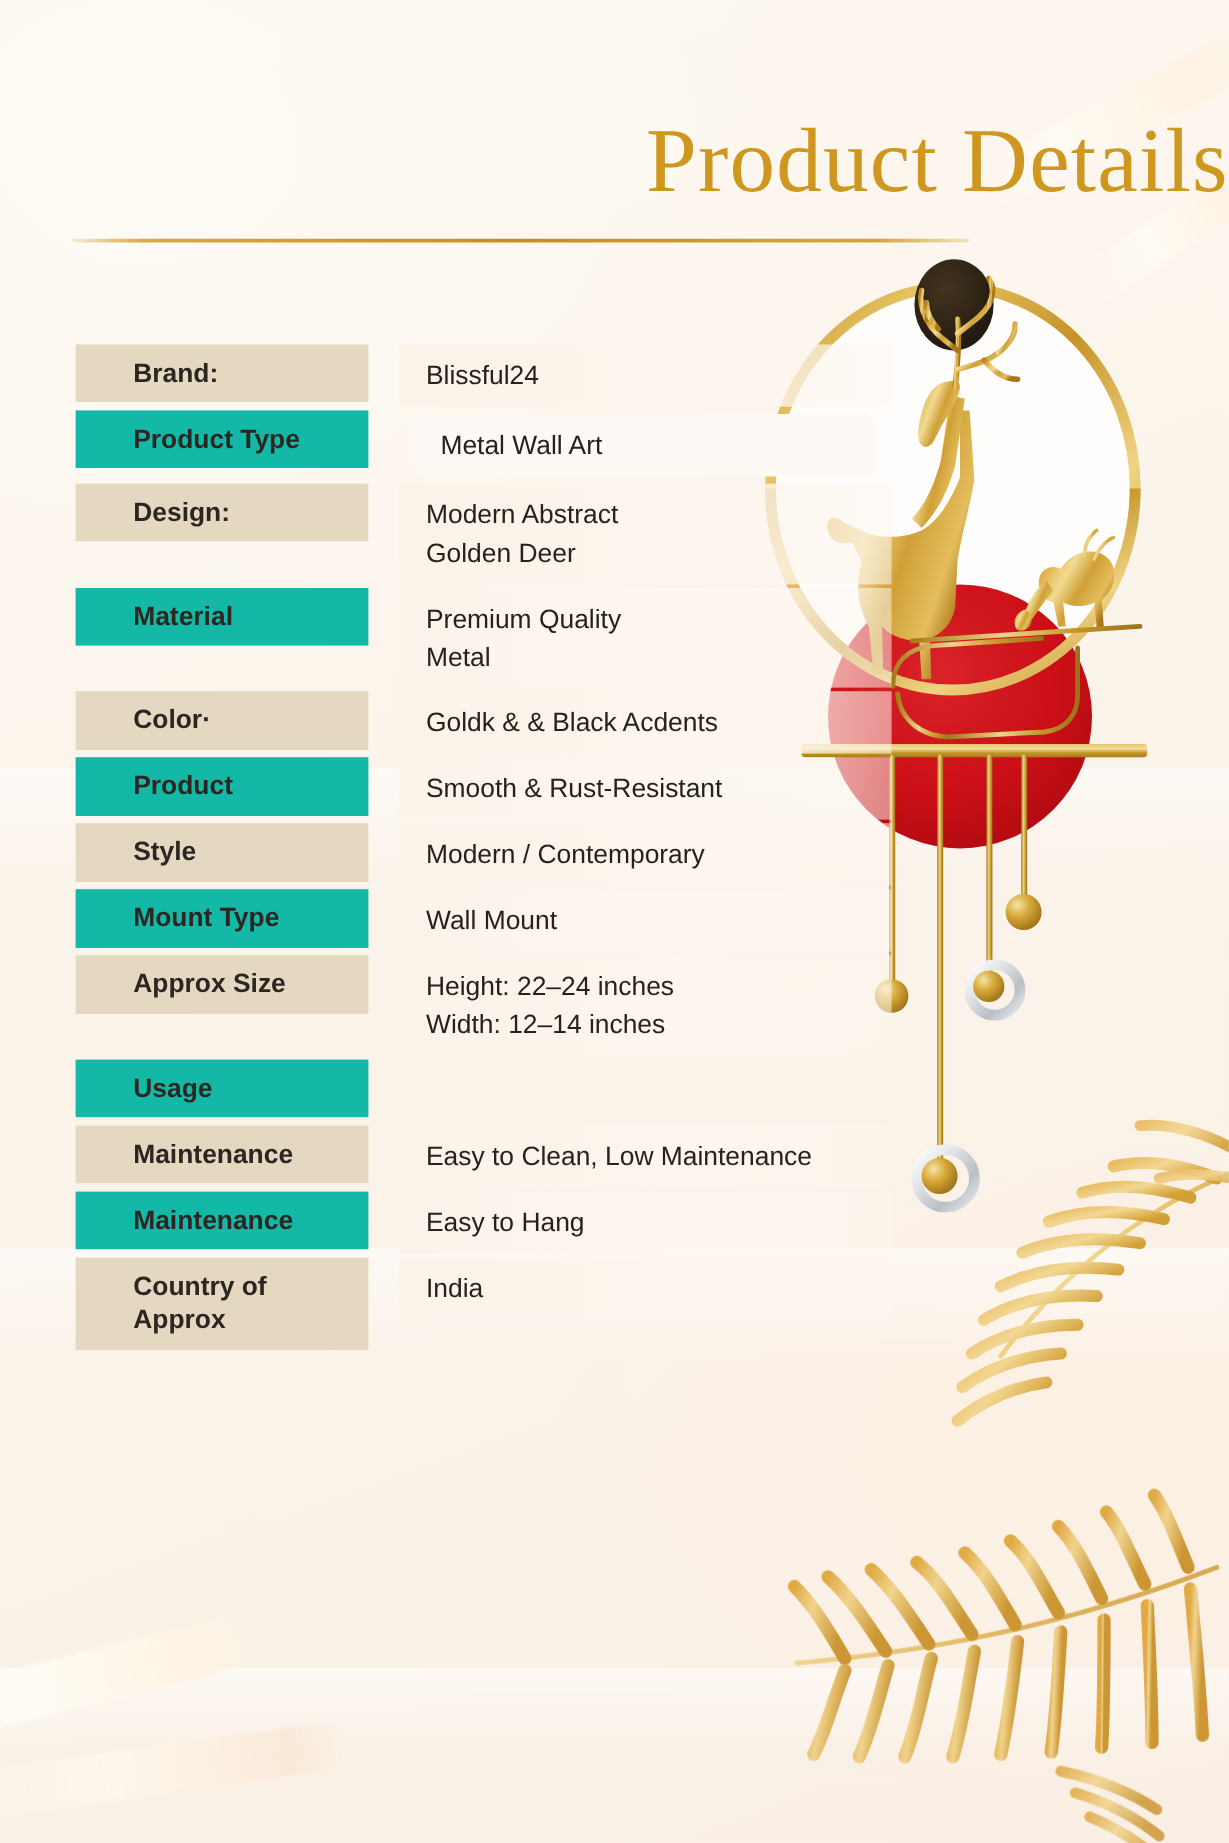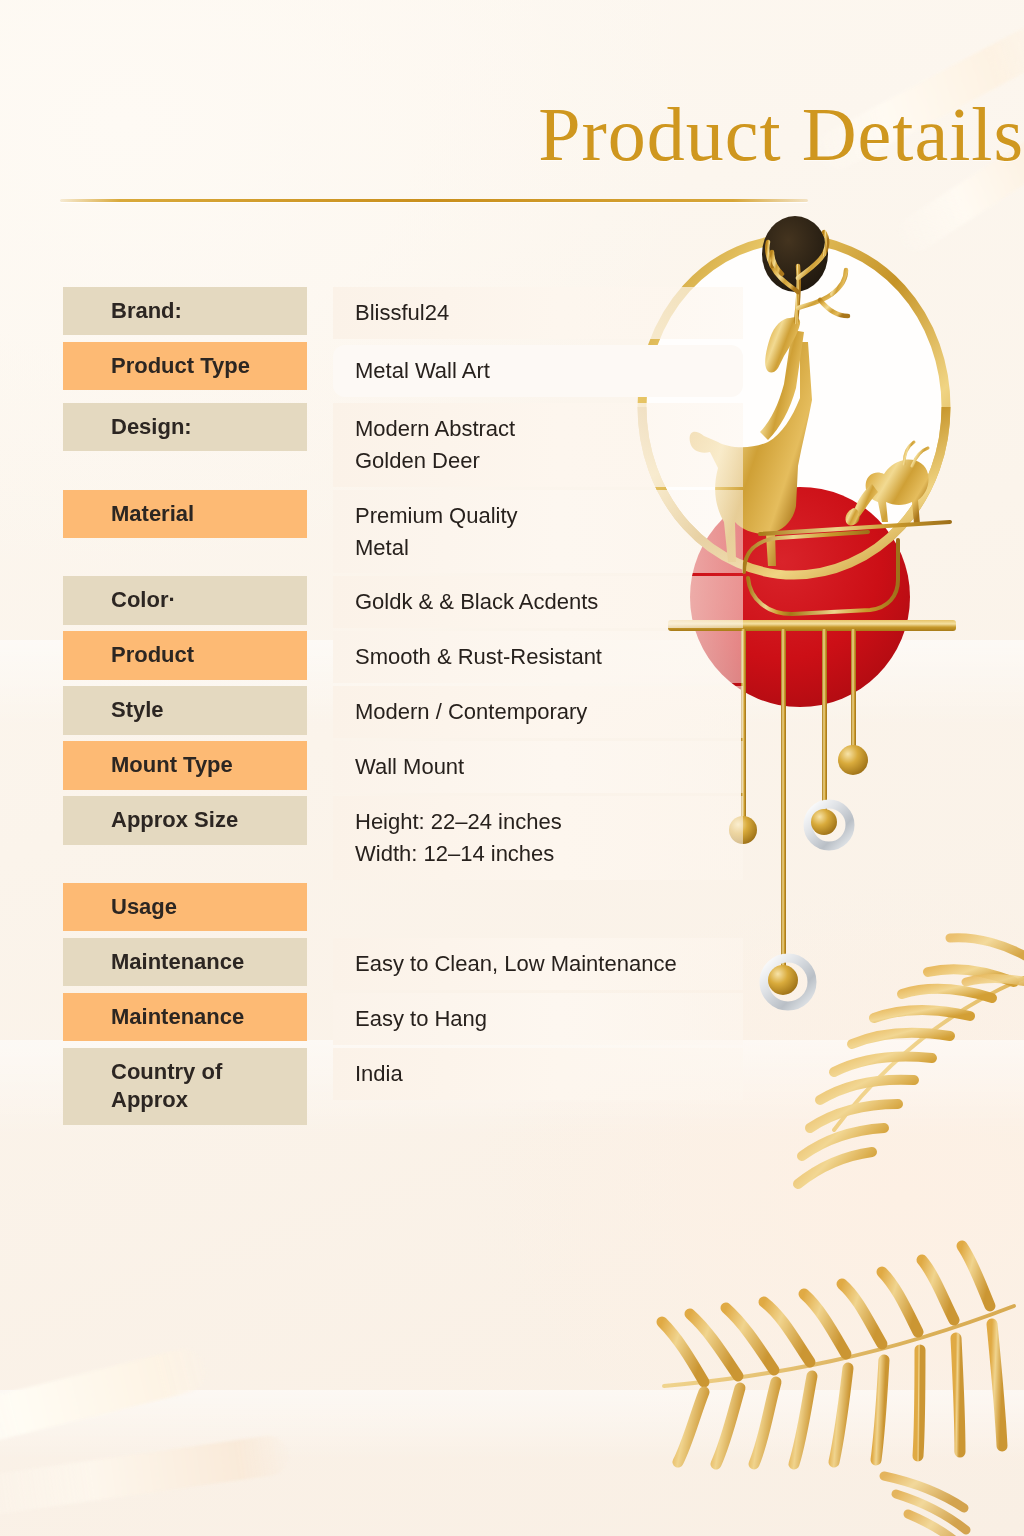--- a/index.html
+++ b/index.html
@@ -132,28 +132,28 @@
     font-size: 22px;
     font-weight: 400;
     color: #27211d;
     line-height: 1.45;
     white-space: pre-line;
   }
 
   
   .spec-row.dark  .spec-label { background: #e4d9c0; }
   .spec-row.dark  .spec-value { background: linear-gradient(90deg, #fbf2e8 0%, #fdf6ee 55%, rgba(253,246,238,0.55) 100%); }
-  .spec-row.light .spec-label { background: #fdba74; }
+  .spec-row.light .spec-label { background: #14b8a6; }
   .spec-row.light .spec-value { background: linear-gradient(90deg, #fbf3ea 0%, #fdf7f0 55%, rgba(253,247,240,0.5) 100%); }
 
   
   .spec-row.highlight .spec-value {
     background: #fdf9f5;
     border-radius: 12px;
-    margin: 3px 0;
+    margin: 3px 12px;
   }
 
   
   .product {
     position: absolute;
     left: 632px;
     top: 222px;
     width: 340px;
     height: 700px;
     z-index: 4;

